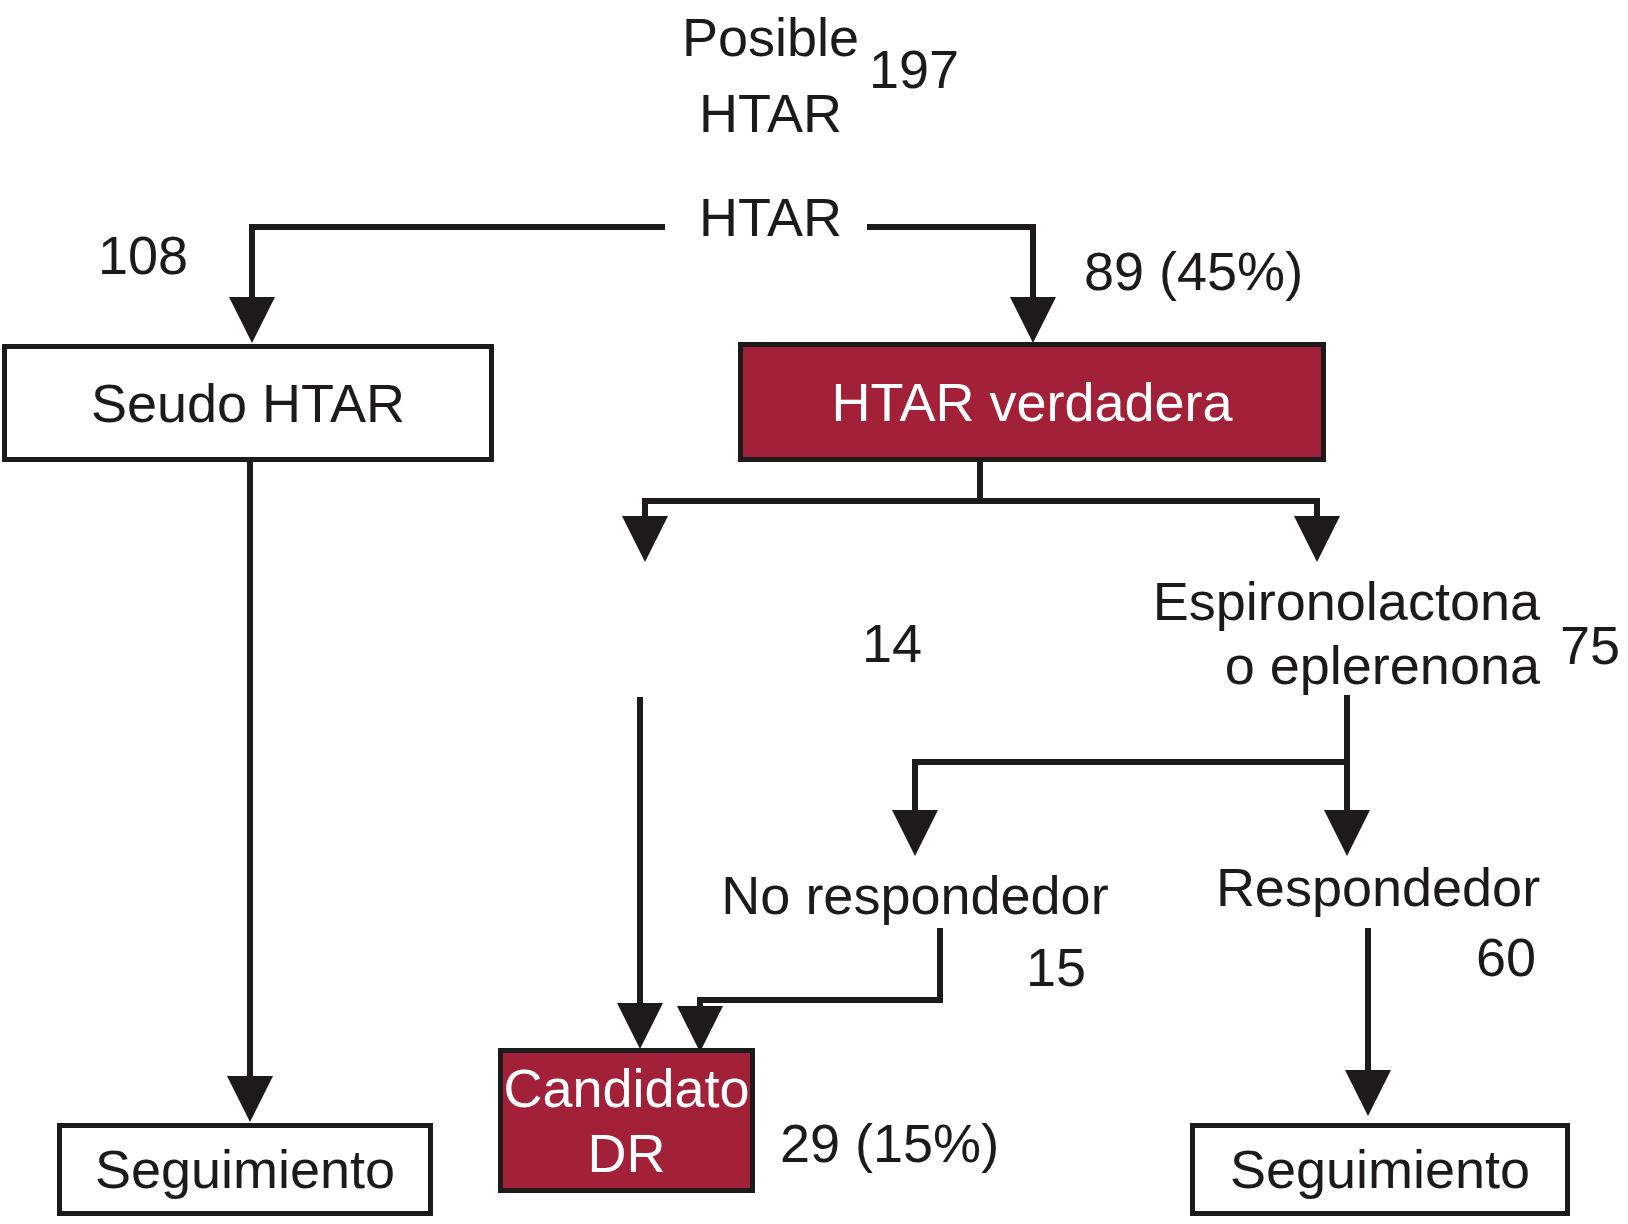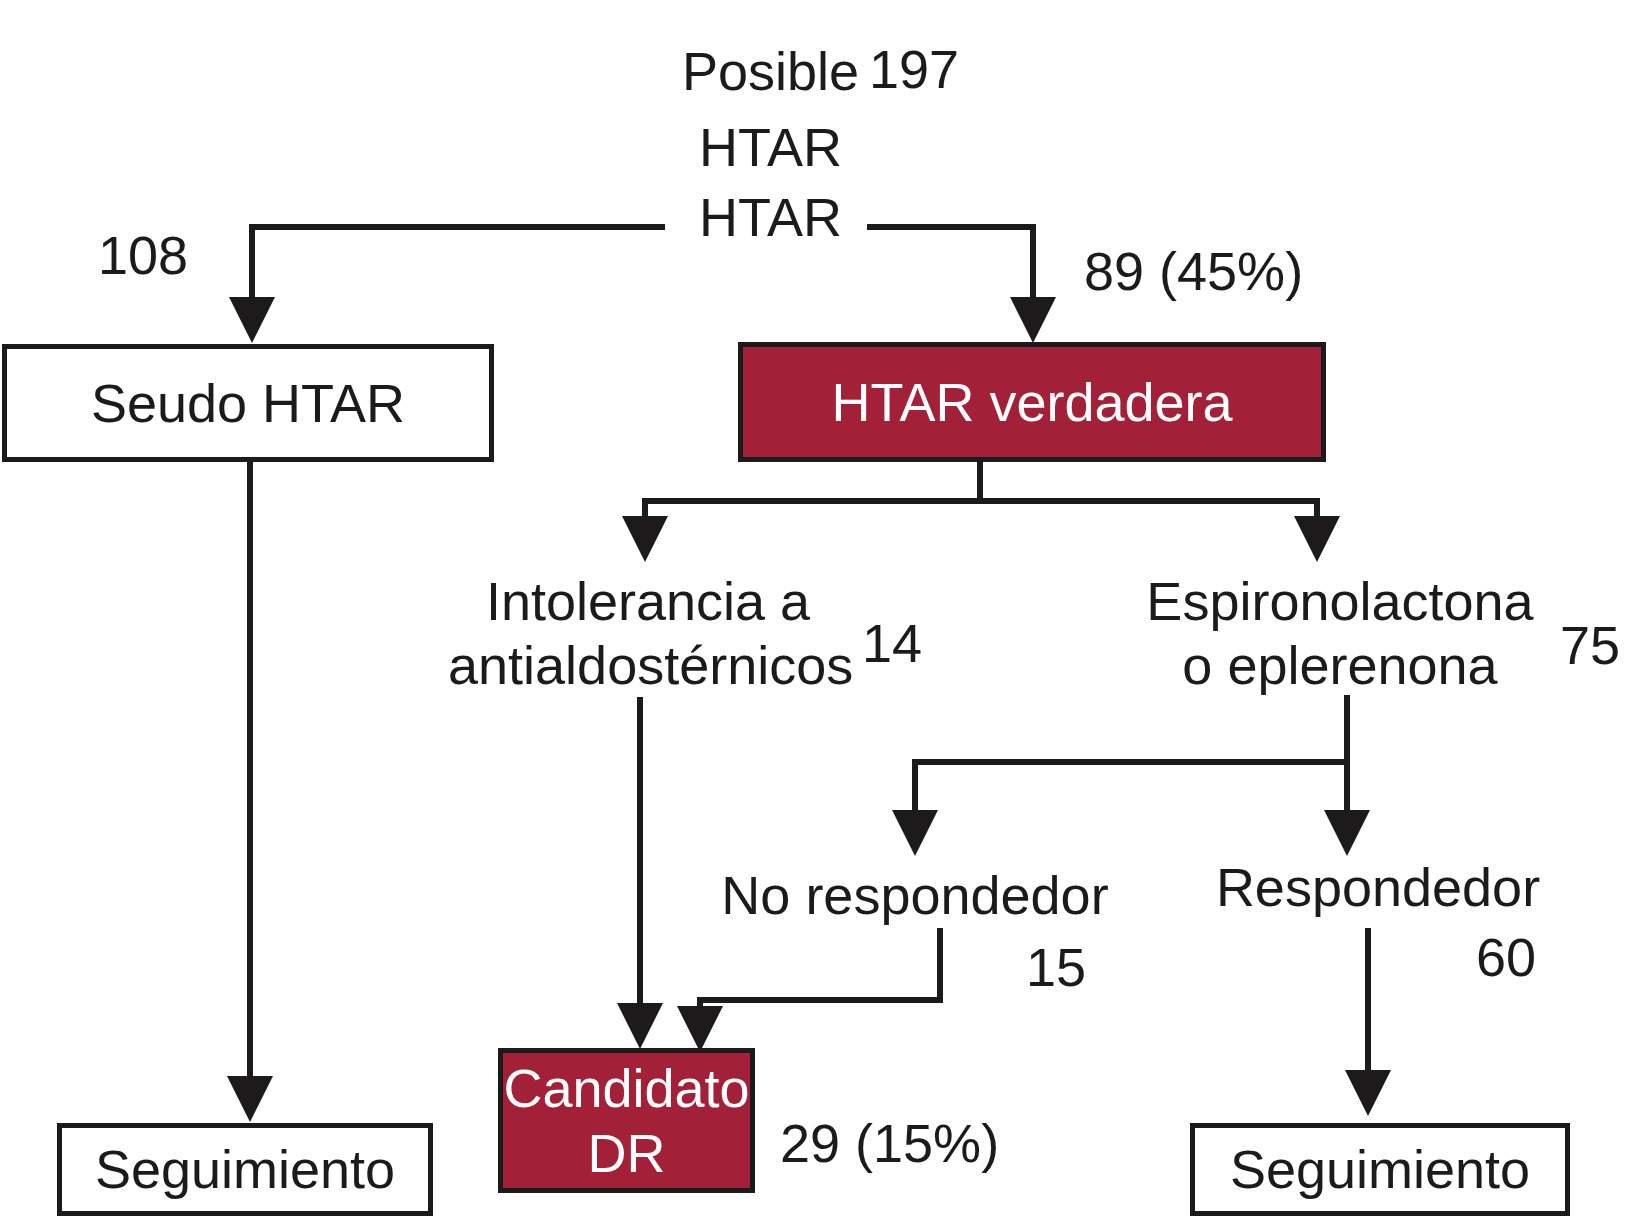--- a/index.html
+++ b/index.html
@@ -53,21 +53,21 @@
     border-left: 23px solid transparent;
     border-right: 23px solid transparent;
     border-top: 46px solid var(--line);
   }
 </style>
 </head>
 <body>
 
 <div id="canvas">
 
-  <div class="lbl center multiline" style="left:628px; top:0; width:285px; line-height:1.4;margin-top:34px;">Posible
+  <div class="lbl center multiline" style="left:628px; top:0; width:285px; line-height:1.4;">Posible
 HTAR</div>
   <div class="lbl" style="left:869px; top:38px;">197</div>
 
   <div class="lbl center" style="left:628px; top:186px; width:285px;">HTAR</div>
 
   <div class="hline" style="left:252px; top:224px; width:413px;"></div>
   <div class="vline" style="left:249px; top:224px; height:76px;"></div>
   <div class="arrow-down" style="left:229px; top:297px;"></div>
   <div class="lbl" style="left:98px; top:224px;">108</div>
 
@@ -84,25 +84,23 @@
     <span>HTAR verdadera</span>
   </div>
 
   <div class="vline" style="left:977px; top:462px; height:42px;"></div>
   <div class="hline" style="left:642px; top:498px; width:678px;"></div>
   <div class="vline" style="left:642px; top:498px; height:20px;"></div>
   <div class="arrow-down" style="left:622px; top:516px;"></div>
   <div class="vline" style="left:1314px; top:498px; height:20px;"></div>
   <div class="arrow-down" style="left:1294px; top:516px;"></div>
 
-  <div class="lbl center multiline" style="left:448px; top:570px; width:400px; line-height:1.18;">Intolerancia a
-antialdostérnicos</div>
   <div class="lbl" style="left:862px; top:612px;">14</div>
 
-  <div class="lbl center multiline" style="left:1140px; top:570px; width:400px; line-height:1.18;">Espironolactona
+  <div class="lbl center multiline" style="left:1140px; top:570px; width:400px; line-height:1.18;text-align:right;">Espironolactona
 o eplerenona</div>
   <div class="lbl" style="left:1560px; top:614px;">75</div>
 
   <div class="vline" style="left:637px; top:697px; height:308px;"></div>
   <div class="arrow-down" style="left:617px; top:1003px;"></div>
 
   <div class="vline" style="left:1344px; top:695px; height:70px;"></div>
   <div class="hline" style="left:912px; top:759px; width:438px;"></div>
   <div class="vline" style="left:912px; top:759px; height:53px;"></div>
   <div class="arrow-down" style="left:892px; top:810px;"></div>

